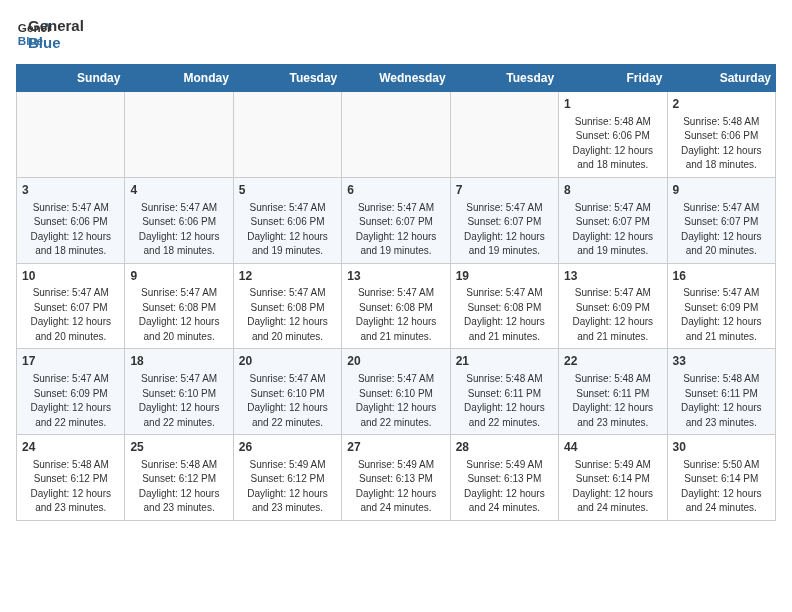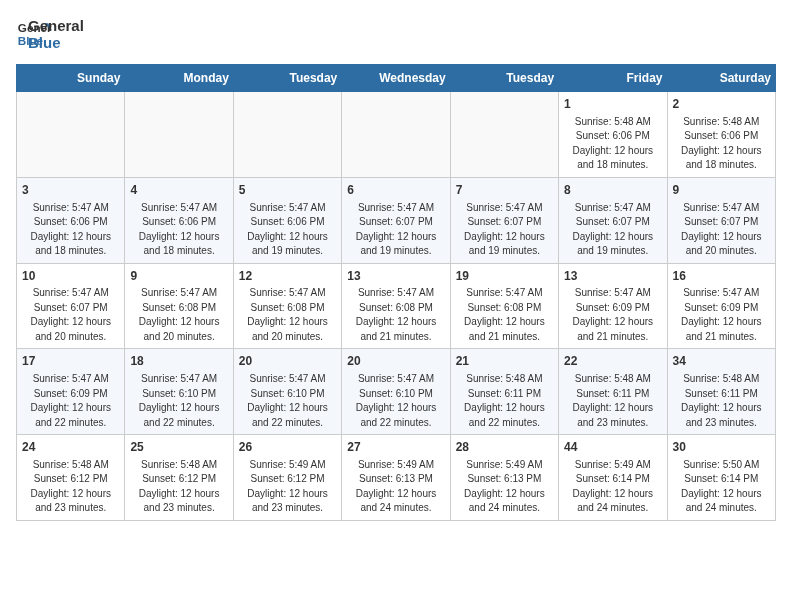--- a/index.html
+++ b/index.html
@@ -211,21 +211,21 @@
         </td>
         <td>
           <span class="day-number">21</span>
           <div class="day-info">Sunrise: 5:48 AM<br>Sunset: 6:11 PM<br>Daylight: 12 hours<br>and 22 minutes.</div>
         </td>
         <td>
           <span class="day-number">22</span>
           <div class="day-info">Sunrise: 5:48 AM<br>Sunset: 6:11 PM<br>Daylight: 12 hours<br>and 23 minutes.</div>
         </td>
         <td>
-          <span class="day-number">34</span>
+          <span class="day-number">33</span>
           <div class="day-info">Sunrise: 5:48 AM<br>Sunset: 6:11 PM<br>Daylight: 12 hours<br>and 23 minutes.</div>
         </td>
       </tr>
       <tr>
         <td>
           <span class="day-number">24</span>
           <div class="day-info">Sunrise: 5:48 AM<br>Sunset: 6:12 PM<br>Daylight: 12 hours<br>and 23 minutes.</div>
         </td>
         <td>
           <span class="day-number">25</span>

